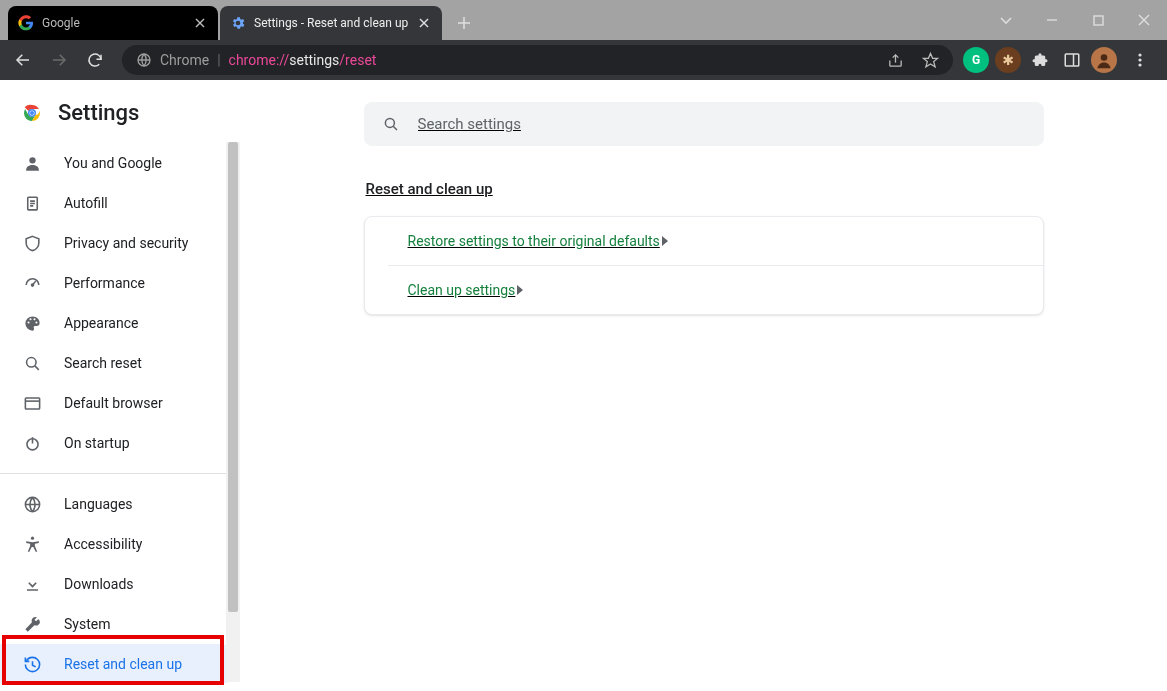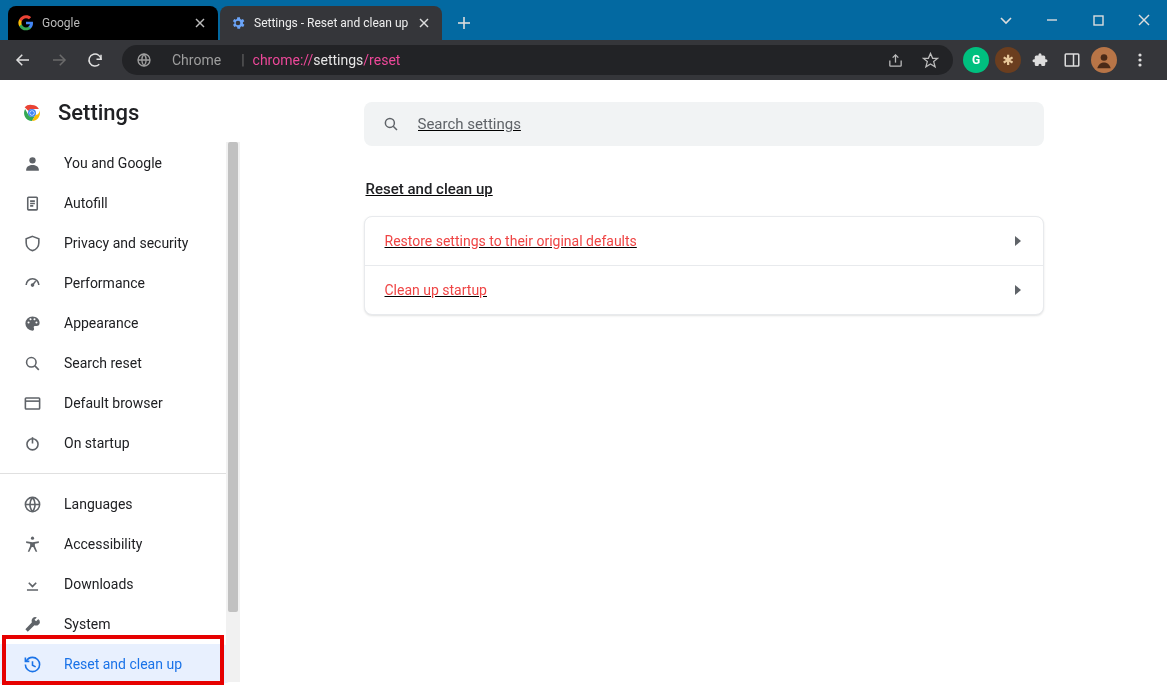--- a/index.html
+++ b/index.html
@@ -1,36 +1,36 @@
 <!DOCTYPE html>
 <html><head>
 <meta charset="utf-8">
 <style>
   * { box-sizing: border-box; margin: 0; padding: 0; font-family: "Segoe UI", Roboto, Arial, sans-serif; }
   html, body { width: 1167px; height: 691px; overflow: hidden; background: #fff; }
 
   
-  .titlebar { background:#0369a1; height:40px; display:flex; align-items:flex-end; color:#ccc; font-size:12px; }
+  .titlebar { background:#a3a3a3; height:40px; display:flex; align-items:flex-end; color:#ccc; font-size:12px; }
   .tabs { display:flex; align-items:flex-end; height:100%; padding-left:8px; }
   .tab { height:34px; display:flex; align-items:center; gap:8px; padding:0 10px; border-radius:8px 8px 0 0; margin-right:2px; min-width:210px; }
   .tab.inactive { background:#000; color:#bbb; }
   .tab.active { background:#35363a; color:#eee; }
   .tab .favicon { width:16px; height:16px; display:flex; align-items:center; justify-content:center; }
   .tab .label { flex:1; font-size:12px; white-space:nowrap; overflow:hidden; text-overflow:ellipsis; }
   .tab .close { width:16px; height:16px; display:flex; align-items:center; justify-content:center; cursor:pointer; }
   .newtab { width:28px; height:28px; display:flex; align-items:center; justify-content:center; margin-left:6px; margin-bottom:3px; cursor:pointer; color:#ddd; }
   .win-controls { margin-left:auto; display:flex; height:100%; }
   .win-controls > div { width:46px; display:flex; align-items:center; justify-content:center; cursor:pointer; color:#ddd; }
 
   
   .toolbar { background:#35363a; height:40px; display:flex; align-items:center; padding:0 6px; gap:2px; color:#bfbfbf; }
   .tool-icon { width:34px; height:34px; display:flex; align-items:center; justify-content:center; border-radius:20px; cursor:pointer; }
   .tool-icon.dim { color:#6b6b6b; }
   .omnibox { flex:1; height:30px; background:#222326; border-radius:16px; display:flex; align-items:center; padding:0 14px; gap:8px; color:#bcbcbc; font-size:14px; margin:0 8px; }
-  .omnibox .secure { color:#9e9e9e; display:flex; align-items:center; gap:20px; }
+  .omnibox .secure { color:#9e9e9e; display:flex; align-items:center; gap:8px; }
   .omnibox .url-dim { color:#ec4899; }
   .omnibox .url-strong { color:#e6e6e6; }
   .ext-icons { display:flex; align-items:center; gap:6px; padding-right:4px; }
   .ext { width:26px; height:26px; border-radius:50%; display:flex; align-items:center; justify-content:center; cursor:pointer; }
   .ext.green { background:#00c07f; color:#fff; font-size:12px; font-weight:bold; }
   .ext.cookie { background:#6b3e1f; color:#e8c89a; font-size:14px; }
   .ext.puzzle { color:#ddd; }
   .ext.panel { color:#ddd; }
   .ext.avatar { background:#b87547; }
 
@@ -53,21 +53,21 @@
   .highlight-box { position:absolute; border:4px solid #e60000; pointer-events:none; }
 
   
   .main { flex:1; background:#fff; padding:0 0 0 0;text-decoration:underline; }
   .main-inner { max-width:680px; margin:0 auto; padding-top:10px; }
   .search-box { background:#f1f3f4; height:44px; border-radius:8px; display:flex; align-items:center; padding:0 18px; gap:18px; color:#5f6368; margin:12px 0 34px 0; }
   .search-input { background:transparent; border:none; outline:none; font-size:15px; color:#202124; flex:1; }
   .search-input::placeholder { color:#5f6368; }
   .section-title { font-size:15px; color:#202124; font-weight:500; margin:0 0 18px 2px; }
   .card { border:1px solid #e8eaed; border-radius:8px; box-shadow:0 1px 2px rgba(60,64,67,.15); background:#fff; }
-  .row { display:flex; align-items:center; justify-content:space-between; padding:16px 20px; font-size:14px; color:#ef4444; cursor:pointer; }
+  .row { display:flex; align-items:center; justify-content:flex-start; padding:16px 20px; font-size:14px; color:#15803d; cursor:pointer;margin-left:23px; }
   .row + .row { border-top:1px solid #e8eaed; }
   .chev { color:#5f6368; }
 
   svg { display:block; }
 </style>
 </head>
 <body>
 
 <div class="titlebar">
   <div class="tabs">
@@ -381,21 +381,21 @@
       <div class="card">
         <div class="row">
           <span>Restore settings to their original defaults</span>
           <span class="chev">
             <svg width="10" height="12" viewBox="0 0 10 12" fill="#5f6368">
                 <polygon points="2,1 8,6 2,11"></polygon>
               </svg>
           </span>
         </div>
         <div class="row">
-          <span>Clean up startup</span>
+          <span>Clean up settings</span>
           <span class="chev">
             <svg width="10" height="12" viewBox="0 0 10 12" fill="#5f6368">
                 <polygon points="2,1 8,6 2,11"></polygon>
               </svg>
           </span>
         </div>
       </div>
     </div>
   </div>
 

